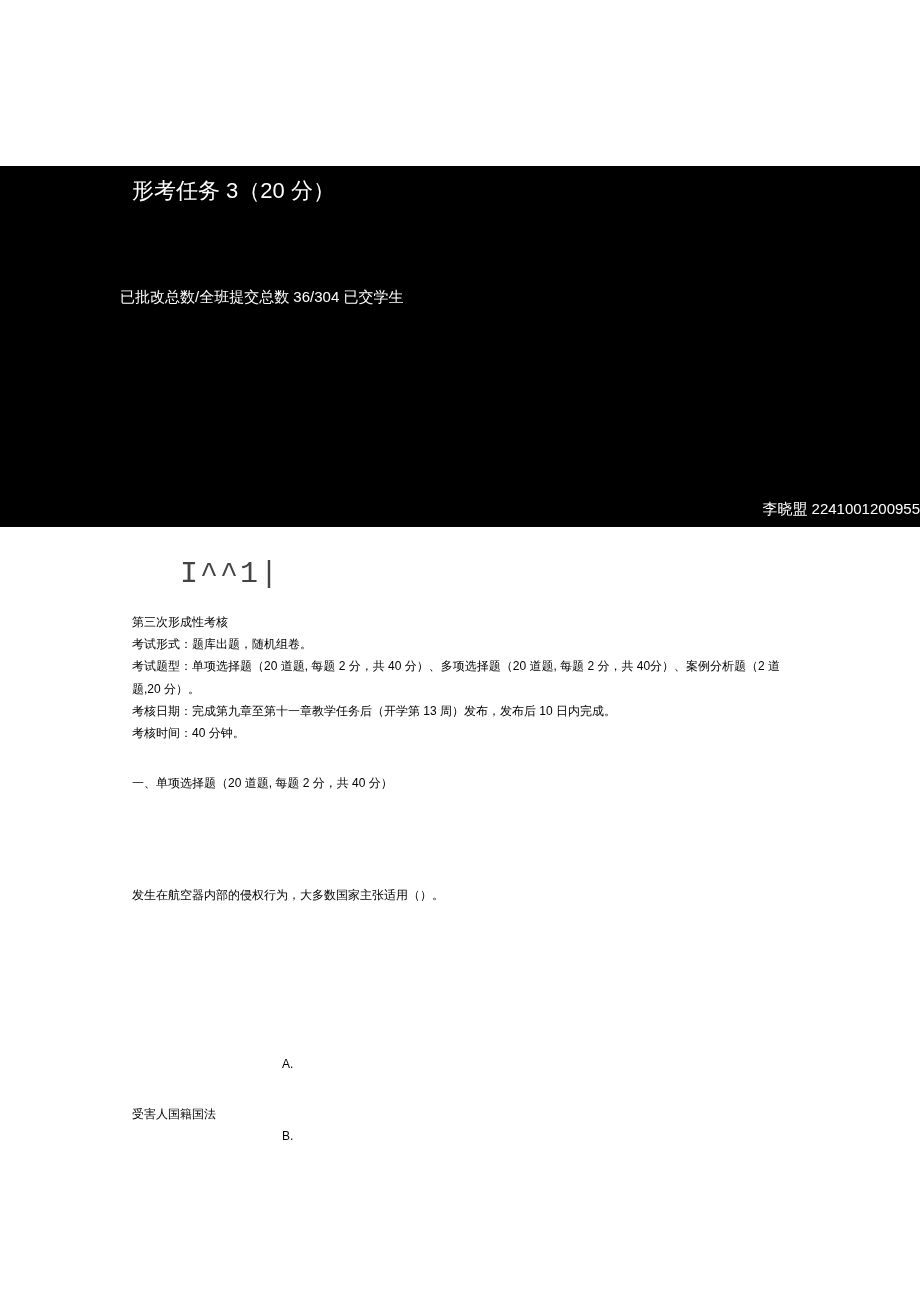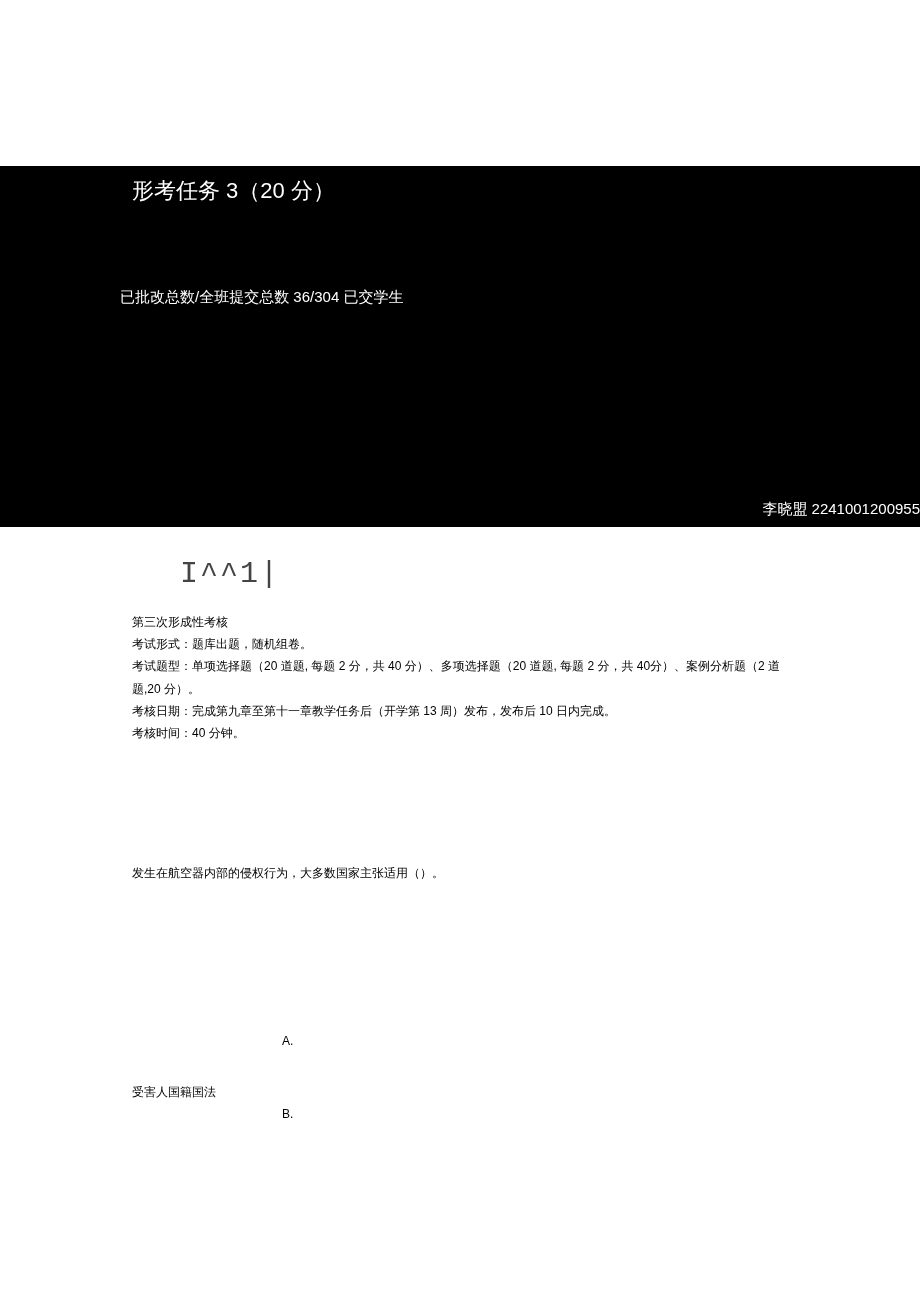--- a/index.html
+++ b/index.html
@@ -115,20 +115,21 @@
 
   <div class="content">
     <p>第三次形成性考核</p>
     <p>考试形式：题库出题，随机组卷。</p>
     <p>考试题型：单项选择题（20 道题, 每题 2 分，共 40 分）、多项选择题（20 道题, 每题 2 分，共 40分）、案例分析题（2 道题,20 分）。</p>
     <p>考核日期：完成第九章至第十一章教学任务后（开学第 13 周）发布，发布后 10 日内完成。</p>
     <p>考核时间：40 分钟。</p>
 
     <div class="space-med"></div>
 
+    <p>一、单项选择题（20 道题, 每题 2 分，共 40 分）</p>
 
     <div class="space-lg"></div>
 
     <p>发生在航空器内部的侵权行为，大多数国家主张适用（）。</p>
 
     <div class="space-lg"></div>
 
 
     <div class="space-med"></div>
     <div class="space-med"></div>

